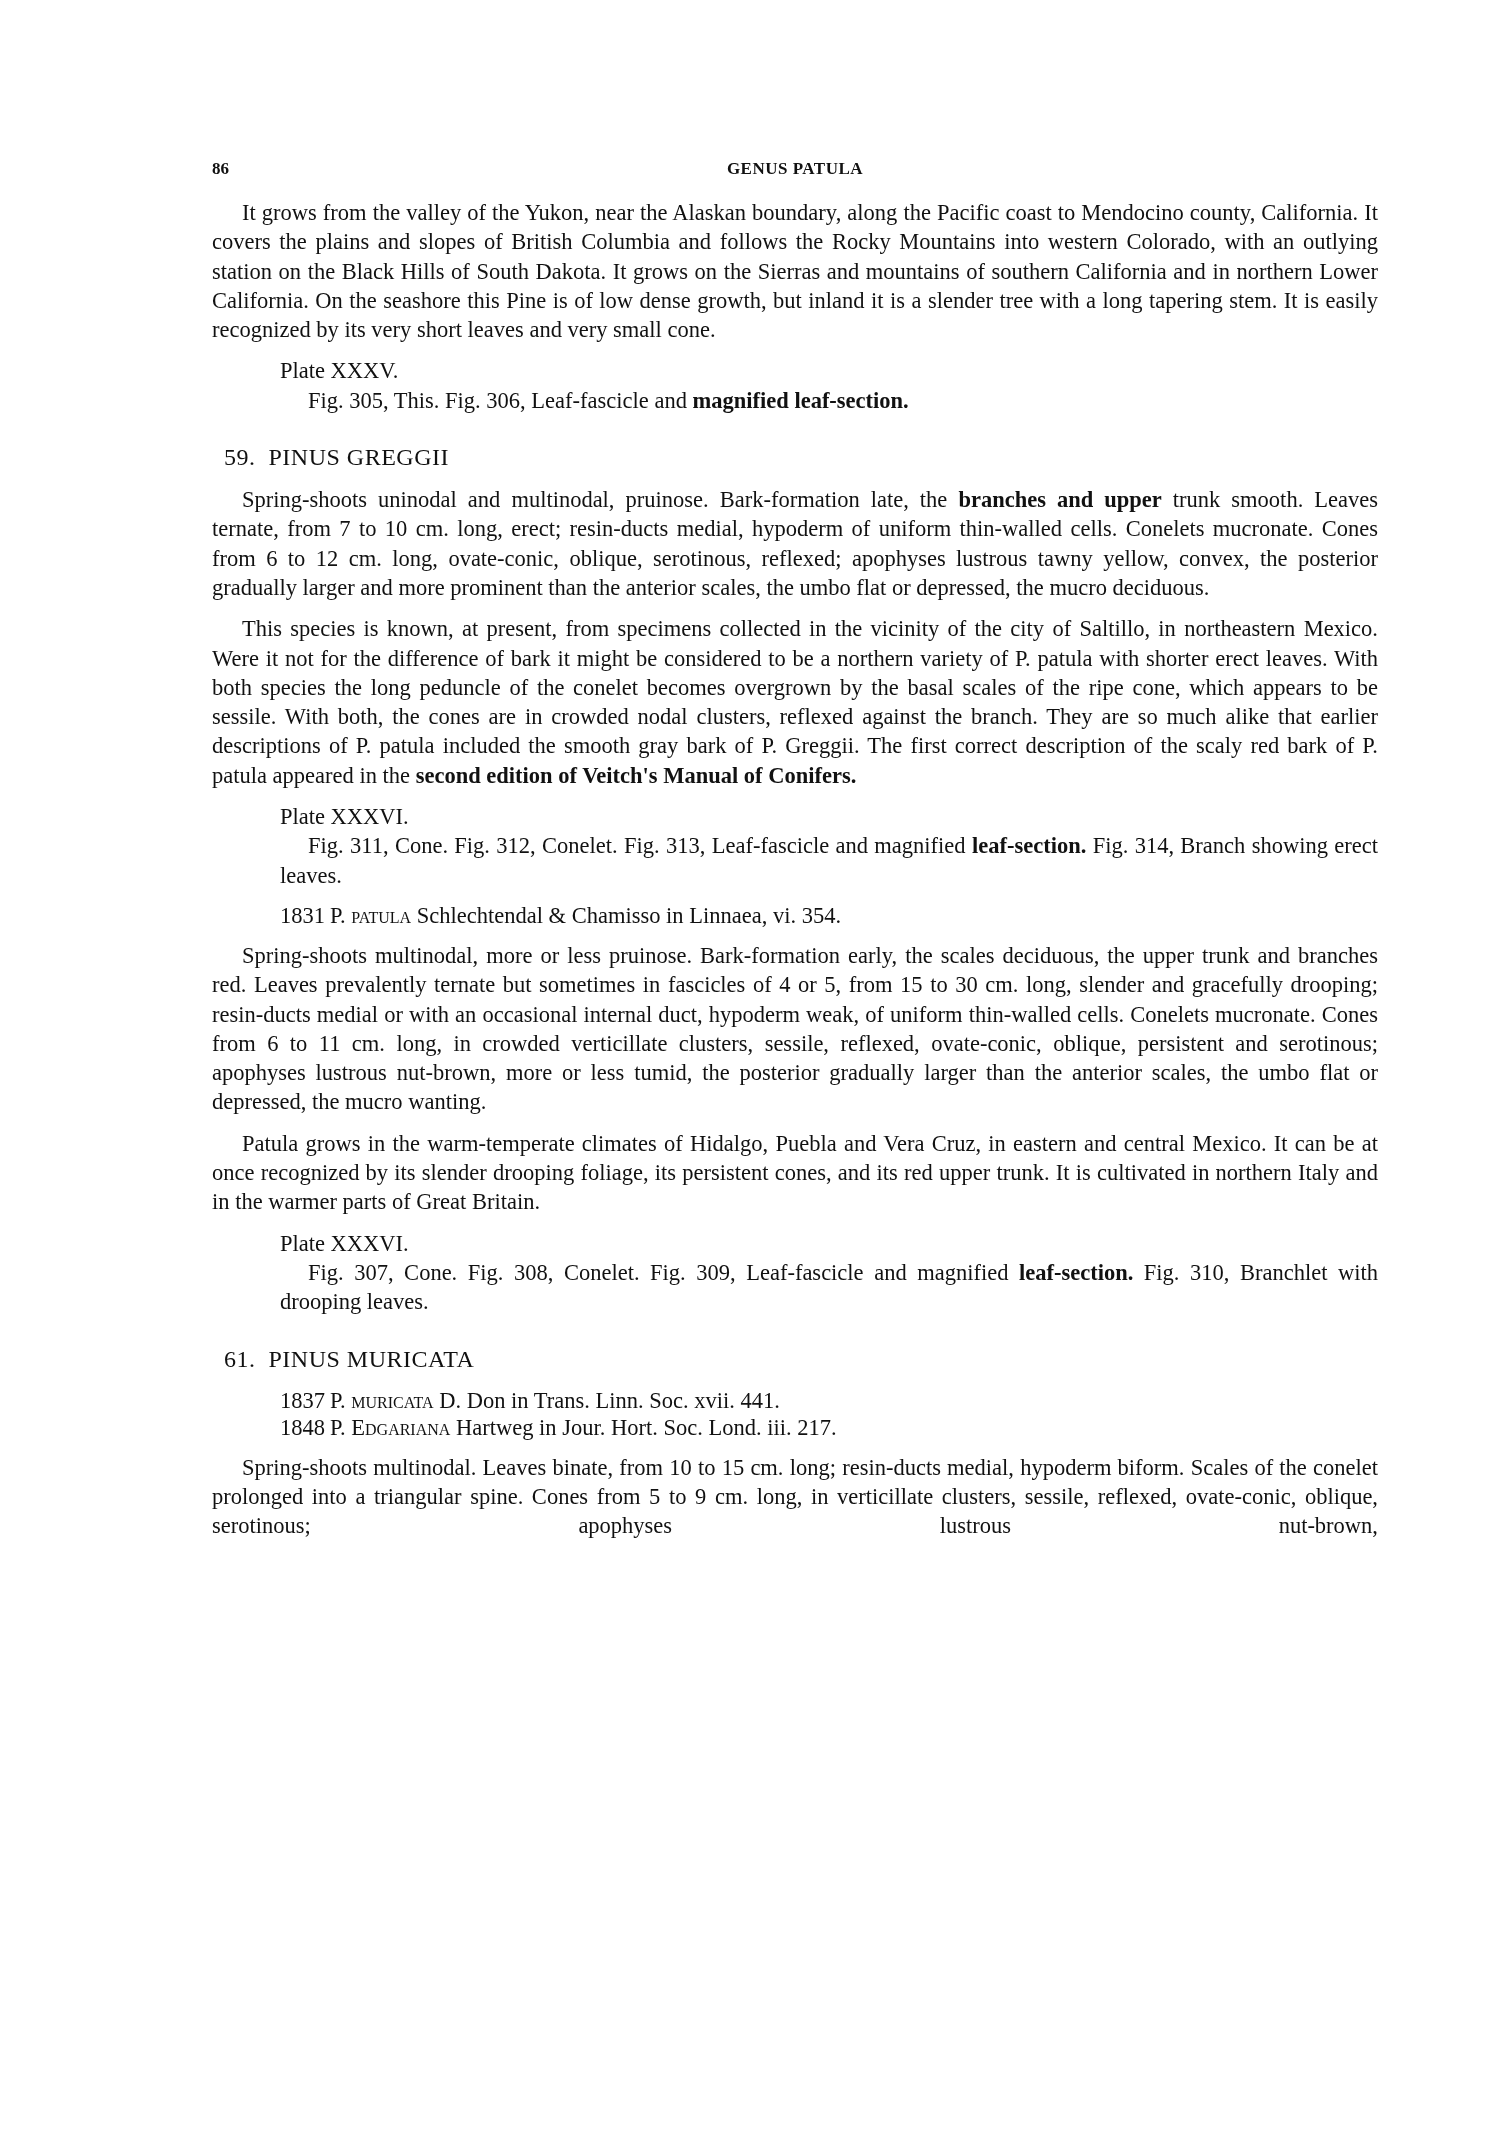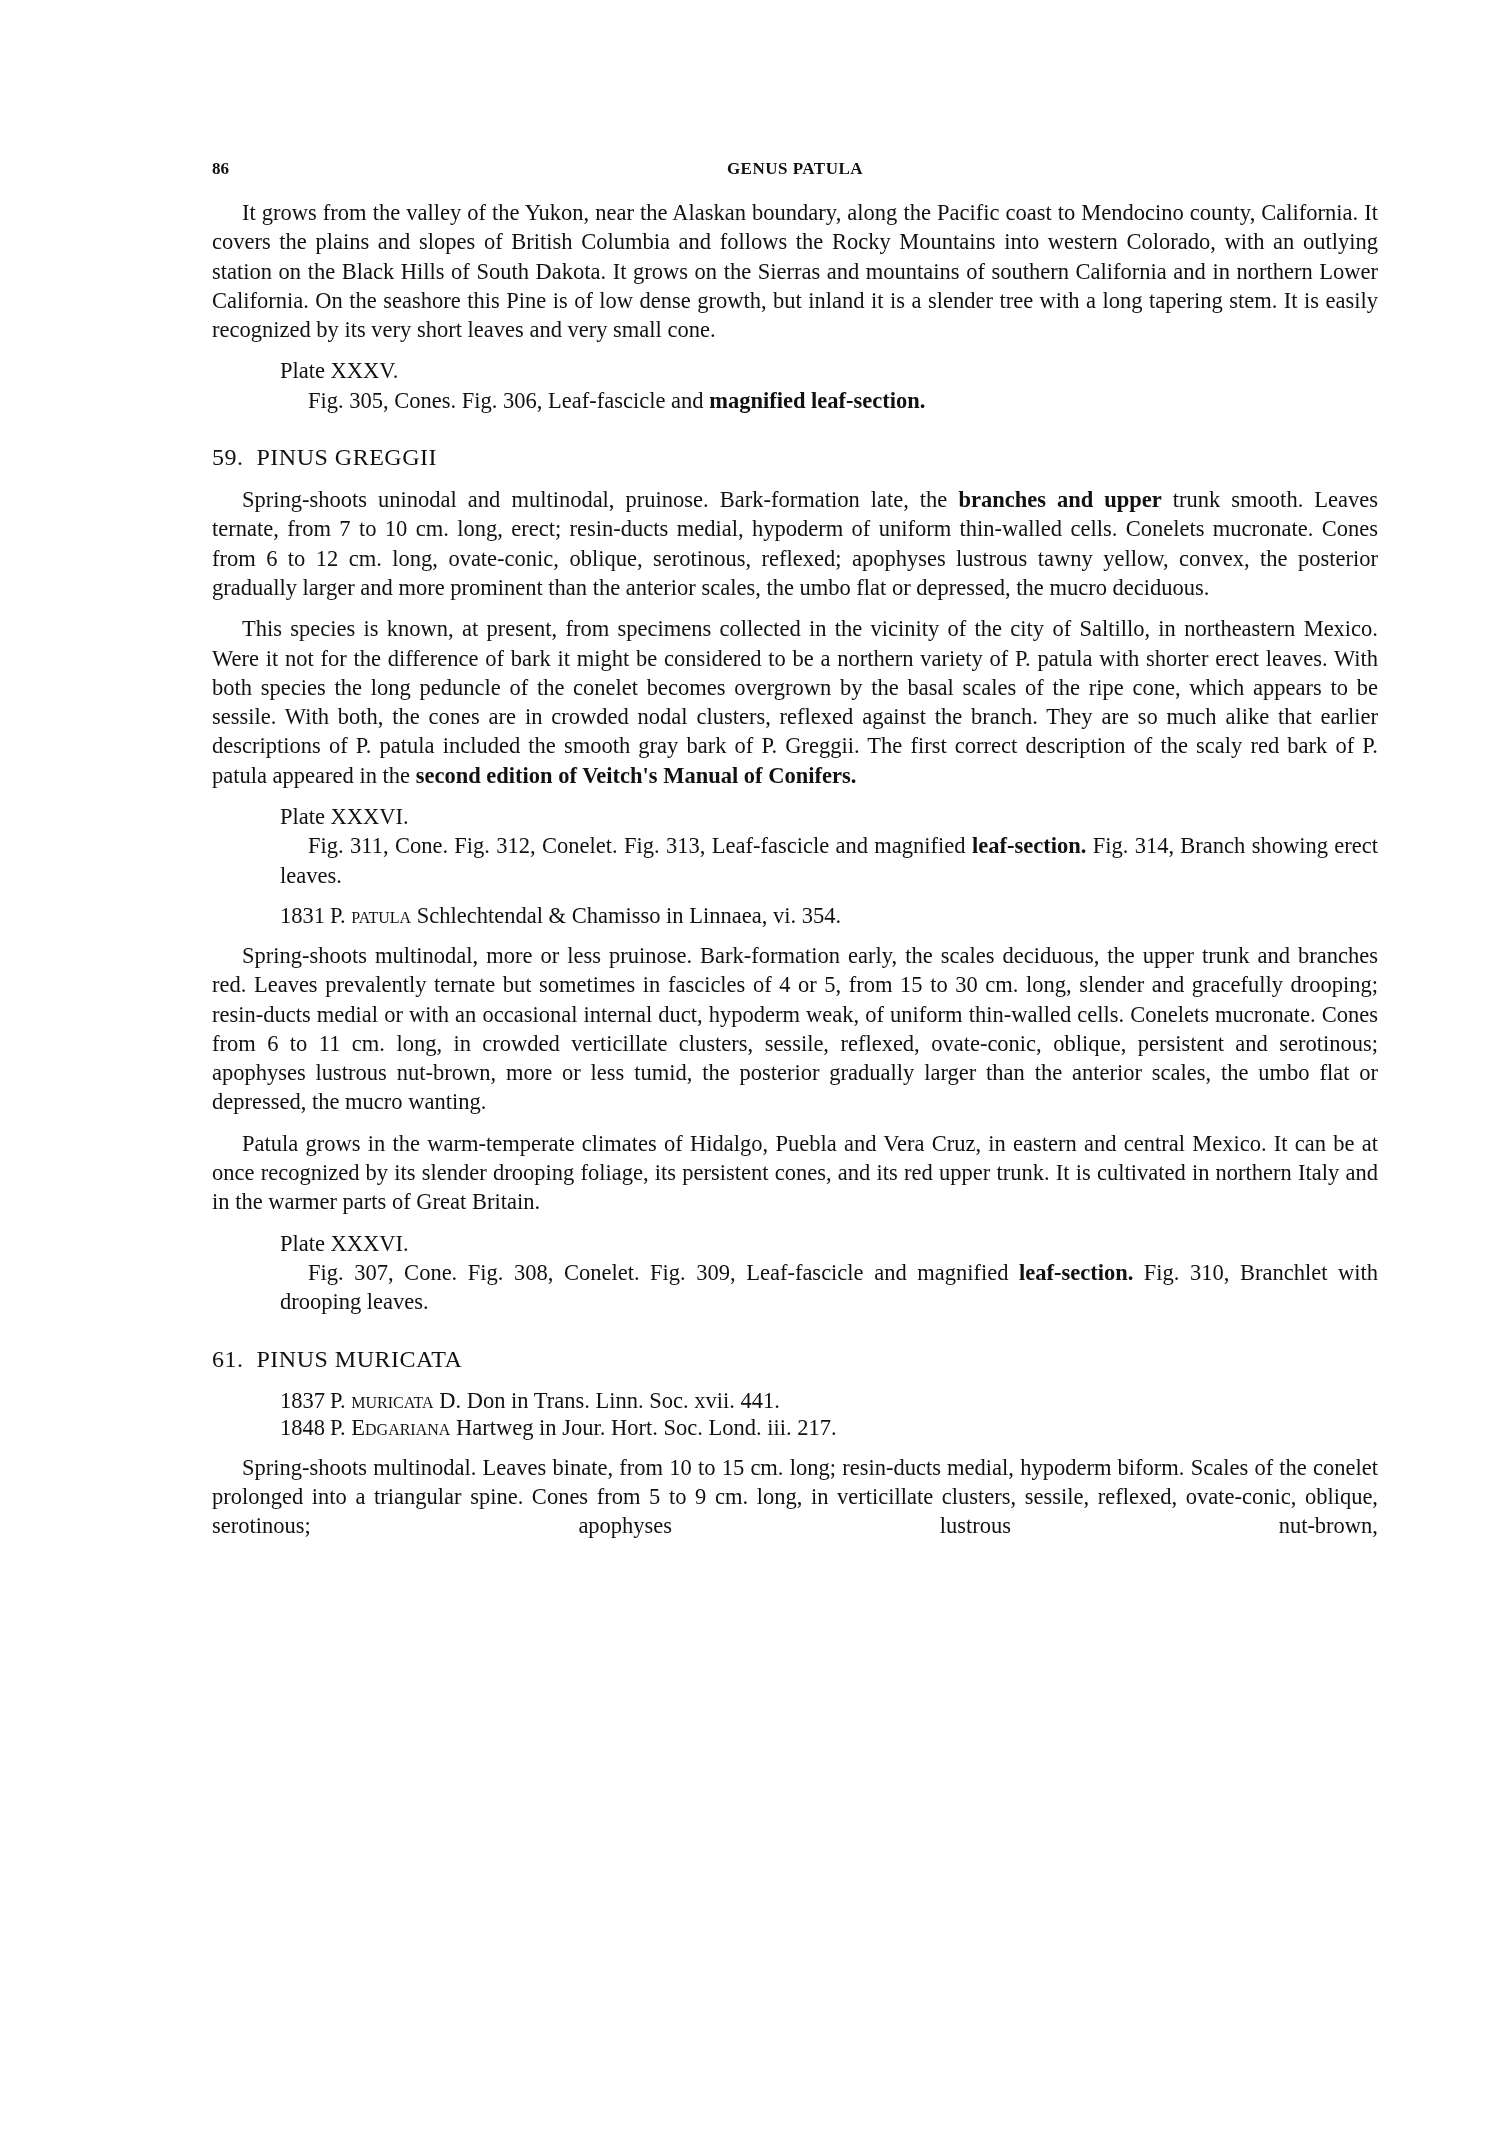--- a/index.html
+++ b/index.html
@@ -11,40 +11,40 @@
   }
   .running-head { position: relative; height: 30px; font-weight: bold; font-size: 17px; }
   .running-head .pageno { position: absolute; left: 0; top: 0; }
   .running-head .title { position: absolute; left: 0; right: 0; top: 0; text-align: center; letter-spacing: 0.5px; }
   p { margin: 0; text-align: justify; }
   p.para { text-indent: 30px; }
   .gap-s { margin-top: 12px; }
   .gap-l { margin-top: 26px; }
   .plate { padding-left: 68px; }
   .figs { padding-left: 68px; text-indent: 28px; text-align: justify; }
-  h2 { margin: 0; font-size: 24px; font-weight: normal; letter-spacing: 0.5px; line-height: 32px; }
+  h2 { margin: 12px; font-size: 24px; font-weight: normal; letter-spacing: 0.5px; line-height: 32px; }
   h2.bold { font-weight: normal; }
   .synonym { padding-left: 68px; line-height: 27px; }
   .synonym .year { display: inline-block; width: 50px; }
   .sc { font-variant: small-caps; }
   b { font-weight: bold; }
 </style>
 </head>
 <body>
 
 <div class="page">
 
   <div class="running-head">
     <span class="pageno">86</span>
     <span class="title">GENUS PATULA</span>
   </div>
 
   <p class="para" style="margin-top:14px;">It grows from the valley of the Yukon, near the Alaskan boundary, along the Pacific coast to Mendocino county, California. It covers the plains and slopes of British Columbia and follows the Rocky Mountains into western Colorado, with an outlying station on the Black Hills of South Dakota. It grows on the Sierras and mountains of southern California and in northern Lower California. On the seashore this Pine is of low dense growth, but inland it is a slender tree with a long tapering stem. It is easily recognized by its very short leaves and very small cone.</p>
   <p class="plate gap-s">Plate XXXV.</p>
-  <p class="figs"><span>Fig. 305, Cones. Fig. 306, Leaf-fascicle and </span><b>magnified leaf-section.</b></p>
+  <p class="figs"><span>Fig. 305, This. Fig. 306, Leaf-fascicle and </span><b>magnified leaf-section.</b></p>
 
   <section>
     <h2 class="gap-l"><span>59.</span>&nbsp; <span>PINUS GREGGII</span></h2>
     <p class="para gap-s"><span>Spring-shoots uninodal and multinodal, pruinose. Bark-formation late, the </span><b>branches and upper</b><span> trunk smooth. Leaves ternate, from 7 to 10 cm. long, erect; resin-ducts medial, hypoderm of uniform thin-walled cells. Conelets mucronate. Cones from 6 to 12 cm. long, ovate-conic, oblique, serotinous, reflexed; apophyses lustrous tawny yellow, convex, the posterior gradually larger and more prominent than the anterior scales, the umbo flat or depressed, the mucro deciduous.</span></p>
     <p class="para gap-s"><span>This species is known, at present, from specimens collected in the vicinity of the city of Saltillo, in northeastern Mexico. Were it not for the difference of bark it might be considered to be a northern variety of P. patula with shorter erect leaves. With both species the long peduncle of the conelet becomes overgrown by the basal scales of the ripe cone, which appears to be sessile. With both, the cones are in crowded nodal clusters, reflexed against the branch. They are so much alike that earlier descriptions of P. patula included the smooth gray bark of P. Greggii. The first correct description of the scaly red bark of P. patula appeared in the </span><b>second edition of Veitch's Manual of Conifers.</b></p>
     <p class="plate gap-s">Plate XXXVI.</p>
     <p class="figs"><span>Fig. 311, Cone.   Fig. 312, Conelet.   Fig. 313, Leaf-fascicle and magnified </span><b>leaf-section.</b><span> Fig. 314, Branch showing erect leaves.</span></p>
   </section>
 
   <section>

